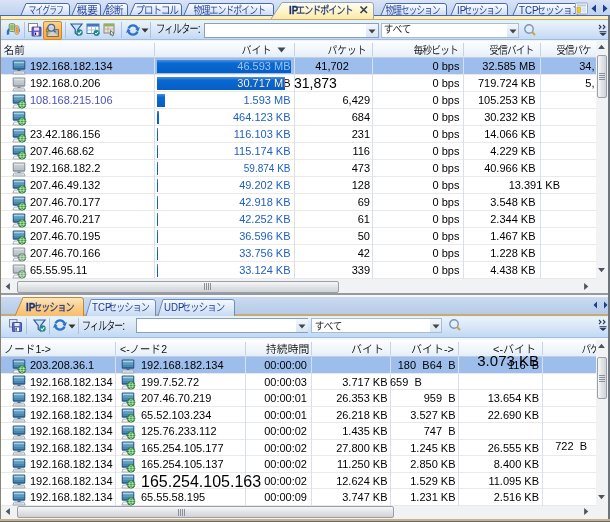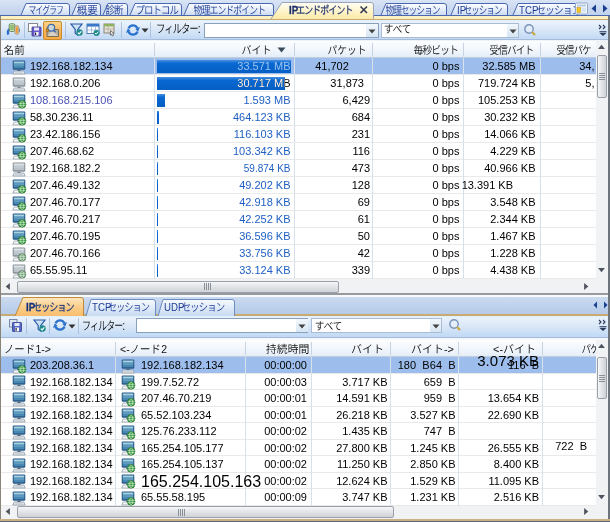--- a/index.html
+++ b/index.html
@@ -385,39 +385,39 @@
       <rect x="0.7" y="0.4" width="12.6" height="9.4" rx="1.1" fill="#2b5b88"></rect>
       <rect x="1.8" y="1.6" width="10.4" height="6.6" fill="#4789b4"></rect>
       <rect x="1.8" y="1.6" width="10.4" height="1.8" fill="#a9d2e0"></rect>
       <rect x="1.8" y="4.6" width="10.4" height="0.9" fill="#a9d2e0" opacity="0.55"></rect>
       <rect x="5.4" y="9.8" width="3.2" height="1.3" fill="#27506e"></rect>
       <path d="M2.2 11 L11.8 11 13.2 14 0.8 14 Z" fill="#f4f6f8" stroke="#8a98a4" stroke-width="0.8"></path>
       <path d="M3 12 L11 12 M2.6 13 L11.6 13" stroke="#b4bec6" stroke-width="0.7"></path>
     </svg>
 <div style="position:absolute;left:30.0px;top:60.2px;width:120.0px;text-align:left;color:#000;font-size:11px;line-height:13px;">192.168.182.134</div>
 <div style="position:absolute;left:156.5px;top:59.5px;width:134.0px;height:13.5px;background:linear-gradient(#4a90e0,#0968d2 25%,#055fc4)"></div>
-<div style="position:absolute;left:160.0px;top:60.2px;width:130.5px;text-align:right;color:#9cc2ee;font-size:11px;line-height:13px;">33.571 MB</div>
+<div style="position:absolute;left:160.0px;top:60.2px;width:130.5px;text-align:right;color:#9cc2ee;font-size:11px;line-height:13px;">46.593 MB</div>
 <div style="position:absolute;left:294.0px;top:60.2px;width:76.0px;text-align:center;color:#000;font-size:11px;line-height:13px;">41,702</div>
 <div style="position:absolute;left:372.0px;top:60.2px;width:87.5px;text-align:right;color:#000;font-size:11px;line-height:13px;">0 bps</div>
 <div style="position:absolute;left:462.5px;top:60.2px;width:73.0px;text-align:right;color:#000;font-size:11px;line-height:13px;">32.585 MB</div>
 <div style="position:absolute;left:520.0px;top:60.2px;width:74.5px;text-align:right;color:#000;font-size:11px;line-height:13px;">34,</div>
 <svg width="15" height="15" viewBox="0 0 15 15" style="position:absolute;left:12.0px;top:76.5px">
       <rect x="0.7" y="0.4" width="12.6" height="9.4" rx="1.1" fill="#8a9298"></rect>
       <rect x="1.8" y="1.6" width="10.4" height="6.6" fill="#b9c3c9"></rect>
       <rect x="1.8" y="1.6" width="10.4" height="1.8" fill="#dde4e8"></rect>
       <rect x="1.8" y="4.6" width="10.4" height="0.9" fill="#dde4e8" opacity="0.55"></rect>
       <rect x="5.4" y="9.8" width="3.2" height="1.3" fill="#7a848c"></rect>
       <path d="M2.2 11 L11.8 11 13.2 14 0.8 14 Z" fill="#f4f6f8" stroke="#8a98a4" stroke-width="0.8"></path>
       <path d="M3 12 L11 12 M2.6 13 L11.6 13" stroke="#b4bec6" stroke-width="0.7"></path>
     </svg>
 <div style="position:absolute;left:30.0px;top:77.2px;width:120.0px;text-align:left;color:#000;font-size:11px;line-height:13px;">192.168.0.206</div>
 <div style="position:absolute;left:156.5px;top:76.5px;width:128.0px;height:13.5px;background:linear-gradient(#4a90e0,#0968d2 25%,#055fc4)"></div>
 <div style="position:absolute;left:160.0px;top:77.2px;width:130.5px;text-align:right;color:#000;font-size:11px;line-height:13px;">30.717 MB</div>
 <div style="position:absolute;left:160px;top:77.2px;width:130.5px;text-align:right;color:#fff;font-size:11px;line-height:13px;clip-path:inset(0 6.0px 0 0)">30.717 MB</div>
-<div style="position:absolute;left:288px;top:77.2px;width:76.0px;text-align:right;color:#000;font-size:11px;line-height:13px;">31,873</div>
+<div style="position:absolute;left:294.0px;top:77.2px;width:76.0px;text-align:left;color:#000;font-size:14px;line-height:13px;">31,873</div>
 <div style="position:absolute;left:372.0px;top:77.2px;width:87.5px;text-align:right;color:#000;font-size:11px;line-height:13px;">0 bps</div>
 <div style="position:absolute;left:462.5px;top:77.2px;width:73.0px;text-align:right;color:#000;font-size:11px;line-height:13px;">719.724 KB</div>
 <div style="position:absolute;left:520.0px;top:77.2px;width:74.5px;text-align:right;color:#000;font-size:11px;line-height:13px;">5,</div>
 <svg width="15" height="15" viewBox="0 0 15 15" style="position:absolute;left:12.0px;top:93.5px">
       <rect x="0.7" y="0.4" width="12.6" height="9.4" rx="1.1" fill="#2b5b88"></rect>
       <rect x="1.8" y="1.6" width="10.4" height="6.6" fill="#4789b4"></rect>
       <rect x="1.8" y="1.6" width="10.4" height="1.8" fill="#a9d2e0"></rect>
       <rect x="1.8" y="4.6" width="10.4" height="0.9" fill="#a9d2e0" opacity="0.55"></rect>
       <rect x="5.4" y="9.8" width="3.2" height="1.3" fill="#27506e"></rect>
       <path d="M2.2 11 L8 11 8.6 14 0.8 14 Z" fill="#f4f6f8" stroke="#8a98a4" stroke-width="0.7"></path>
@@ -435,21 +435,20 @@
       <rect x="0.7" y="0.4" width="12.6" height="9.4" rx="1.1" fill="#2b5b88"></rect>
       <rect x="1.8" y="1.6" width="10.4" height="6.6" fill="#4789b4"></rect>
       <rect x="1.8" y="1.6" width="10.4" height="1.8" fill="#a9d2e0"></rect>
       <rect x="1.8" y="4.6" width="10.4" height="0.9" fill="#a9d2e0" opacity="0.55"></rect>
       <rect x="5.4" y="9.8" width="3.2" height="1.3" fill="#27506e"></rect>
       <path d="M2.2 11 L8 11 8.6 14 0.8 14 Z" fill="#f4f6f8" stroke="#8a98a4" stroke-width="0.7"></path>
       <circle cx="10.1" cy="10.4" r="3.8" fill="#44a04a" stroke="#1e7026" stroke-width="0.8"></circle>
       <ellipse cx="10.1" cy="10.4" rx="1.6" ry="3.5" fill="none" stroke="#dcf0dc" stroke-width="0.55"></ellipse>
       <path d="M6.5 9.4 L13.7 9.4 M6.6 11.6 L13.6 11.6" stroke="#dcf0dc" stroke-width="0.55" fill="none"></path>
     </svg>
-<div style="position:absolute;left:30.0px;top:111.2px;width:120.0px;text-align:left;color:#000;font-size:11px;line-height:13px;">58.30.236.11</div>
 <div style="position:absolute;left:156.5px;top:110.5px;width:2.5px;height:13.5px;background:linear-gradient(#4a90e0,#0968d2 25%,#055fc4)"></div>
 <div style="position:absolute;left:160.0px;top:111.2px;width:130.5px;text-align:right;color:#2060c4;font-size:11px;line-height:13px;">464.123 KB</div>
 <div style="position:absolute;left:294.0px;top:111.2px;width:76.0px;text-align:right;color:#000;font-size:11px;line-height:13px;">684</div>
 <div style="position:absolute;left:372.0px;top:111.2px;width:87.5px;text-align:right;color:#000;font-size:11px;line-height:13px;">0 bps</div>
 <div style="position:absolute;left:462.5px;top:111.2px;width:73.0px;text-align:right;color:#000;font-size:11px;line-height:13px;">30.232 KB</div>
 <svg width="15" height="15" viewBox="0 0 15 15" style="position:absolute;left:12.0px;top:127.5px">
       <rect x="0.7" y="0.4" width="12.6" height="9.4" rx="1.1" fill="#2b5b88"></rect>
       <rect x="1.8" y="1.6" width="10.4" height="6.6" fill="#4789b4"></rect>
       <rect x="1.8" y="1.6" width="10.4" height="1.8" fill="#a9d2e0"></rect>
       <rect x="1.8" y="4.6" width="10.4" height="0.9" fill="#a9d2e0" opacity="0.55"></rect>
@@ -471,21 +470,21 @@
       <rect x="1.8" y="1.6" width="10.4" height="1.8" fill="#a9d2e0"></rect>
       <rect x="1.8" y="4.6" width="10.4" height="0.9" fill="#a9d2e0" opacity="0.55"></rect>
       <rect x="5.4" y="9.8" width="3.2" height="1.3" fill="#27506e"></rect>
       <path d="M2.2 11 L8 11 8.6 14 0.8 14 Z" fill="#f4f6f8" stroke="#8a98a4" stroke-width="0.7"></path>
       <circle cx="10.1" cy="10.4" r="3.8" fill="#44a04a" stroke="#1e7026" stroke-width="0.8"></circle>
       <ellipse cx="10.1" cy="10.4" rx="1.6" ry="3.5" fill="none" stroke="#dcf0dc" stroke-width="0.55"></ellipse>
       <path d="M6.5 9.4 L13.7 9.4 M6.6 11.6 L13.6 11.6" stroke="#dcf0dc" stroke-width="0.55" fill="none"></path>
     </svg>
 <div style="position:absolute;left:30.0px;top:145.2px;width:120.0px;text-align:left;color:#000;font-size:11px;line-height:13px;">207.46.68.62</div>
 <div style="position:absolute;left:156.5px;top:144.5px;width:1.5px;height:13.5px;background:linear-gradient(#4a90e0,#0968d2 25%,#055fc4)"></div>
-<div style="position:absolute;left:160.0px;top:145.2px;width:130.5px;text-align:right;color:#2060c4;font-size:11px;line-height:13px;">103.342 KB</div>
+<div style="position:absolute;left:160.0px;top:145.2px;width:130.5px;text-align:right;color:#2060c4;font-size:11px;line-height:13px;">115.174 KB</div>
 <div style="position:absolute;left:294.0px;top:145.2px;width:76.0px;text-align:right;color:#000;font-size:11px;line-height:13px;">116</div>
 <div style="position:absolute;left:372.0px;top:145.2px;width:87.5px;text-align:right;color:#000;font-size:11px;line-height:13px;">0 bps</div>
 <div style="position:absolute;left:462.5px;top:145.2px;width:73.0px;text-align:right;color:#000;font-size:11px;line-height:13px;">4.229 KB</div>
 <svg width="15" height="15" viewBox="0 0 15 15" style="position:absolute;left:12.0px;top:161.5px">
       <rect x="0.7" y="0.4" width="12.6" height="9.4" rx="1.1" fill="#8a9298"></rect>
       <rect x="1.8" y="1.6" width="10.4" height="6.6" fill="#b9c3c9"></rect>
       <rect x="1.8" y="1.6" width="10.4" height="1.8" fill="#dde4e8"></rect>
       <rect x="1.8" y="4.6" width="10.4" height="0.9" fill="#dde4e8" opacity="0.55"></rect>
       <rect x="5.4" y="9.8" width="3.2" height="1.3" fill="#7a848c"></rect>
       <path d="M2.2 11 L11.8 11 13.2 14 0.8 14 Z" fill="#f4f6f8" stroke="#8a98a4" stroke-width="0.8"></path>
@@ -506,21 +505,21 @@
       <path d="M2.2 11 L8 11 8.6 14 0.8 14 Z" fill="#f4f6f8" stroke="#8a98a4" stroke-width="0.7"></path>
       <circle cx="10.1" cy="10.4" r="3.8" fill="#44a04a" stroke="#1e7026" stroke-width="0.8"></circle>
       <ellipse cx="10.1" cy="10.4" rx="1.6" ry="3.5" fill="none" stroke="#dcf0dc" stroke-width="0.55"></ellipse>
       <path d="M6.5 9.4 L13.7 9.4 M6.6 11.6 L13.6 11.6" stroke="#dcf0dc" stroke-width="0.55" fill="none"></path>
     </svg>
 <div style="position:absolute;left:30.0px;top:179.2px;width:120.0px;text-align:left;color:#000;font-size:11px;line-height:13px;">207.46.49.132</div>
 <div style="position:absolute;left:156.5px;top:178.5px;width:1.5px;height:13.5px;background:linear-gradient(#4a90e0,#0968d2 25%,#055fc4)"></div>
 <div style="position:absolute;left:160.0px;top:179.2px;width:130.5px;text-align:right;color:#2060c4;font-size:11px;line-height:13px;">49.202 KB</div>
 <div style="position:absolute;left:294.0px;top:179.2px;width:76.0px;text-align:right;color:#000;font-size:11px;line-height:13px;">128</div>
 <div style="position:absolute;left:372.0px;top:179.2px;width:87.5px;text-align:right;color:#000;font-size:11px;line-height:13px;">0 bps</div>
-<div style="position:absolute;left:440px;top:179.2px;width:73.0px;text-align:right;color:#000;font-size:11px;line-height:13px;">13.391 KB</div>
+<div style="position:absolute;left:487px;top:179.2px;width:73.0px;text-align:right;color:#000;font-size:11px;line-height:13px;">13.391 KB</div>
 <svg width="15" height="15" viewBox="0 0 15 15" style="position:absolute;left:12.0px;top:195.5px">
       <rect x="0.7" y="0.4" width="12.6" height="9.4" rx="1.1" fill="#2b5b88"></rect>
       <rect x="1.8" y="1.6" width="10.4" height="6.6" fill="#4789b4"></rect>
       <rect x="1.8" y="1.6" width="10.4" height="1.8" fill="#a9d2e0"></rect>
       <rect x="1.8" y="4.6" width="10.4" height="0.9" fill="#a9d2e0" opacity="0.55"></rect>
       <rect x="5.4" y="9.8" width="3.2" height="1.3" fill="#27506e"></rect>
       <path d="M2.2 11 L8 11 8.6 14 0.8 14 Z" fill="#f4f6f8" stroke="#8a98a4" stroke-width="0.7"></path>
       <circle cx="10.1" cy="10.4" r="3.8" fill="#44a04a" stroke="#1e7026" stroke-width="0.8"></circle>
       <ellipse cx="10.1" cy="10.4" rx="1.6" ry="3.5" fill="none" stroke="#dcf0dc" stroke-width="0.55"></ellipse>
       <path d="M6.5 9.4 L13.7 9.4 M6.6 11.6 L13.6 11.6" stroke="#dcf0dc" stroke-width="0.55" fill="none"></path>
@@ -853,21 +852,21 @@
       <rect x="1.8" y="4.6" width="10.4" height="0.9" fill="#a9d2e0" opacity="0.55"></rect>
       <rect x="5.4" y="9.8" width="3.2" height="1.3" fill="#27506e"></rect>
       <path d="M2.2 11 L8 11 8.6 14 0.8 14 Z" fill="#f4f6f8" stroke="#8a98a4" stroke-width="0.7"></path>
       <circle cx="10.1" cy="10.4" r="3.8" fill="#44a04a" stroke="#1e7026" stroke-width="0.8"></circle>
       <ellipse cx="10.1" cy="10.4" rx="1.6" ry="3.5" fill="none" stroke="#dcf0dc" stroke-width="0.55"></ellipse>
       <path d="M6.5 9.4 L13.7 9.4 M6.6 11.6 L13.6 11.6" stroke="#dcf0dc" stroke-width="0.55" fill="none"></path>
     </svg>
 <div style="position:absolute;left:141.0px;top:375.6px;width:100.0px;text-align:left;color:#000;font-size:11px;line-height:13px;">199.7.52.72</div>
 <div style="position:absolute;left:245.0px;top:375.6px;width:62.0px;text-align:right;color:#000;font-size:11px;line-height:13px;">00:00:03</div>
 <div style="position:absolute;left:311.0px;top:375.6px;width:76.5px;text-align:right;color:#000;font-size:11px;line-height:13px;white-space:pre;">3.717 KB</div>
-<div style="position:absolute;left:390.0px;top:375.6px;width:65.5px;text-align:right;color:#000;font-size:11px;line-height:13px;white-space:pre;">659  B</div>
+<div style="position:absolute;left:390.0px;top:375.6px;width:65.5px;color:#000;font-size:11px;line-height:13px;white-space:pre;">659  B</div>
 <div style="position:absolute;left:458.0px;top:354px;width:81.0px;text-align:right;color:#000;font-size:15px;line-height:13px;white-space:pre;">3.073 KB</div>
 <svg width="15" height="15" viewBox="0 0 15 15" style="position:absolute;left:12.0px;top:391.6px">
       <rect x="0.7" y="0.4" width="12.6" height="9.4" rx="1.1" fill="#2b5b88"></rect>
       <rect x="1.8" y="1.6" width="10.4" height="6.6" fill="#4789b4"></rect>
       <rect x="1.8" y="1.6" width="10.4" height="1.8" fill="#a9d2e0"></rect>
       <rect x="1.8" y="4.6" width="10.4" height="0.9" fill="#a9d2e0" opacity="0.55"></rect>
       <rect x="5.4" y="9.8" width="3.2" height="1.3" fill="#27506e"></rect>
       <path d="M2.2 11 L11.8 11 13.2 14 0.8 14 Z" fill="#f4f6f8" stroke="#8a98a4" stroke-width="0.8"></path>
       <path d="M3 12 L11 12 M2.6 13 L11.6 13" stroke="#b4bec6" stroke-width="0.7"></path>
     </svg>
@@ -878,21 +877,21 @@
       <rect x="1.8" y="1.6" width="10.4" height="1.8" fill="#a9d2e0"></rect>
       <rect x="1.8" y="4.6" width="10.4" height="0.9" fill="#a9d2e0" opacity="0.55"></rect>
       <rect x="5.4" y="9.8" width="3.2" height="1.3" fill="#27506e"></rect>
       <path d="M2.2 11 L8 11 8.6 14 0.8 14 Z" fill="#f4f6f8" stroke="#8a98a4" stroke-width="0.7"></path>
       <circle cx="10.1" cy="10.4" r="3.8" fill="#44a04a" stroke="#1e7026" stroke-width="0.8"></circle>
       <ellipse cx="10.1" cy="10.4" rx="1.6" ry="3.5" fill="none" stroke="#dcf0dc" stroke-width="0.55"></ellipse>
       <path d="M6.5 9.4 L13.7 9.4 M6.6 11.6 L13.6 11.6" stroke="#dcf0dc" stroke-width="0.55" fill="none"></path>
     </svg>
 <div style="position:absolute;left:141.0px;top:392.1px;width:100.0px;text-align:left;color:#000;font-size:11px;line-height:13px;">207.46.70.219</div>
 <div style="position:absolute;left:245.0px;top:392.1px;width:62.0px;text-align:right;color:#000;font-size:11px;line-height:13px;">00:00:01</div>
-<div style="position:absolute;left:311.0px;top:392.1px;width:76.5px;text-align:right;color:#000;font-size:11px;line-height:13px;white-space:pre;">14.591 KB</div>
+<div style="position:absolute;left:311.0px;top:392.1px;width:76.5px;text-align:right;color:#000;font-size:11px;line-height:13px;white-space:pre;">26.353 KB</div>
 <div style="position:absolute;left:390.0px;top:392.1px;width:65.5px;text-align:right;color:#000;font-size:11px;line-height:13px;white-space:pre;">959  B</div>
 <div style="position:absolute;left:458.0px;top:392.1px;width:81.0px;text-align:right;color:#000;font-size:11px;line-height:13px;white-space:pre;">13.654 KB</div>
 <svg width="15" height="15" viewBox="0 0 15 15" style="position:absolute;left:12.0px;top:408.1px">
       <rect x="0.7" y="0.4" width="12.6" height="9.4" rx="1.1" fill="#2b5b88"></rect>
       <rect x="1.8" y="1.6" width="10.4" height="6.6" fill="#4789b4"></rect>
       <rect x="1.8" y="1.6" width="10.4" height="1.8" fill="#a9d2e0"></rect>
       <rect x="1.8" y="4.6" width="10.4" height="0.9" fill="#a9d2e0" opacity="0.55"></rect>
       <rect x="5.4" y="9.8" width="3.2" height="1.3" fill="#27506e"></rect>
       <path d="M2.2 11 L11.8 11 13.2 14 0.8 14 Z" fill="#f4f6f8" stroke="#8a98a4" stroke-width="0.8"></path>
       <path d="M3 12 L11 12 M2.6 13 L11.6 13" stroke="#b4bec6" stroke-width="0.7"></path>

